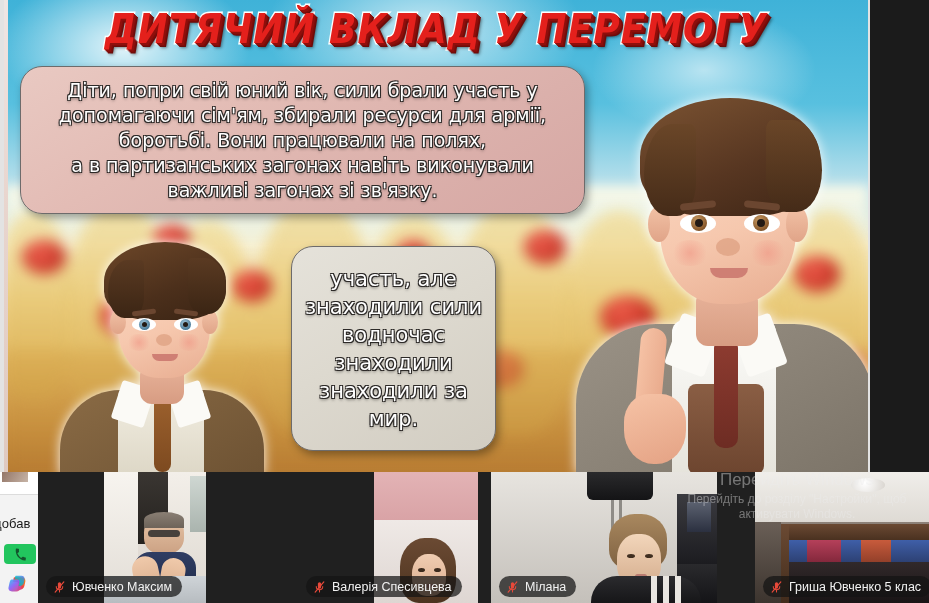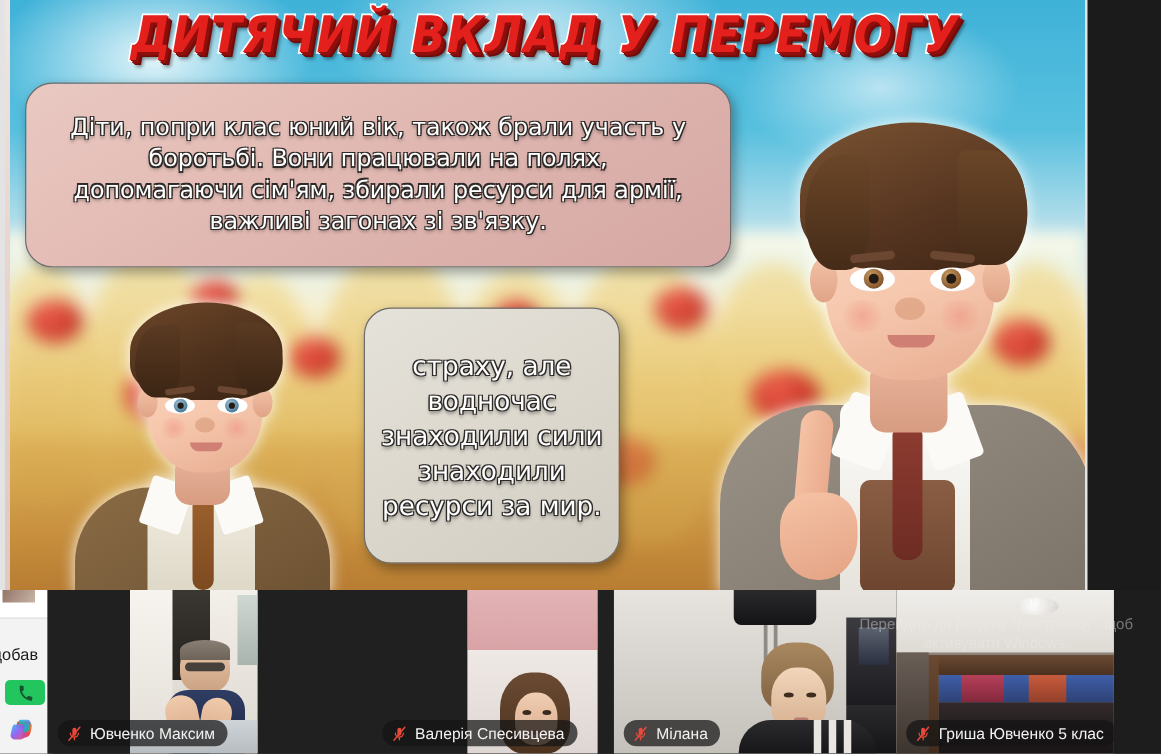--- a/index.html
+++ b/index.html
@@ -129,21 +129,21 @@
   .wm-sub{font-size:12px;line-height:15px;}
 
   
   .filmstrip{
     position:absolute;left:38px;top:472px;width:891px;height:131px;
     background:#1d1d1d;display:flex;overflow:hidden;
   }
   .tile{position:relative;flex:0 0 auto;height:131px;background:#202020;overflow:hidden;}
   .tile-a{width:212px;}
   .tile-b{width:241px;}
-  .tile-c{width:226px;}
+  .tile-c{width:264px;}
   .tile-d{width:174px;}
 
   .cam{position:absolute;top:0;bottom:0;overflow:hidden;}
   .namechip{
     position:absolute;left:8px;bottom:6px;height:21px;
     display:flex;align-items:center;gap:6px;
     padding:0 10px 0 7px;border-radius:11px;
     background:rgba(20,20,20,.72);
     color:#f2f2f2;font-size:12.5px;white-space:nowrap;max-width:96%;
   }
@@ -281,34 +281,35 @@
         <div class="blush" style="left:94px;top:178px;width:40px;height:26px;"></div>
         <div class="blush" style="left:172px;top:178px;width:40px;height:26px;"></div>
         <div class="finger" style="left:62px;top:266px;width:26px;height:86px;transform:rotate(5deg);"></div>
         <div class="hand" style="left:48px;top:332px;width:62px;height:70px;"></div>
       </div>
 
       <div class="title">ДИТЯЧИЙ ВКЛАД У ПЕРЕМОГУ</div>
 
       <div class="callout callout-main">
         <div>
-          <span>Діти, попри клас юний вік, також брали участь у</span>
+          <span>Діти, попри свій юний вік, сили брали участь у</span>
+          <span>допомагаючи сім'ям, збирали ресурси для армії,</span>
           <span>боротьбі. Вони працювали на полях,</span>
-          <span>допомагаючи сім'ям, збирали ресурси для армії,</span>
+          <span>а в партизанських загонах навіть виконували</span>
           <span>важливі загонах зі зв'язку.</span>
         </div>
       </div>
 
       <div class="callout callout-sub">
         <div>
-          <span>страху, але</span>
+          <span>участь, але</span>
+          <span>знаходили сили</span>
           <span>водночас</span>
-          <span>знаходили сили</span>
           <span>знаходили</span>
-          <span>ресурси за мир.</span>
+          <span>знаходили за мир.</span>
         </div>
       </div>
 
       <div class="slide-edge-left"></div>
     </div>
   </div>
 
   <div class="filmstrip">
 
     <div class="tile tile-a">

